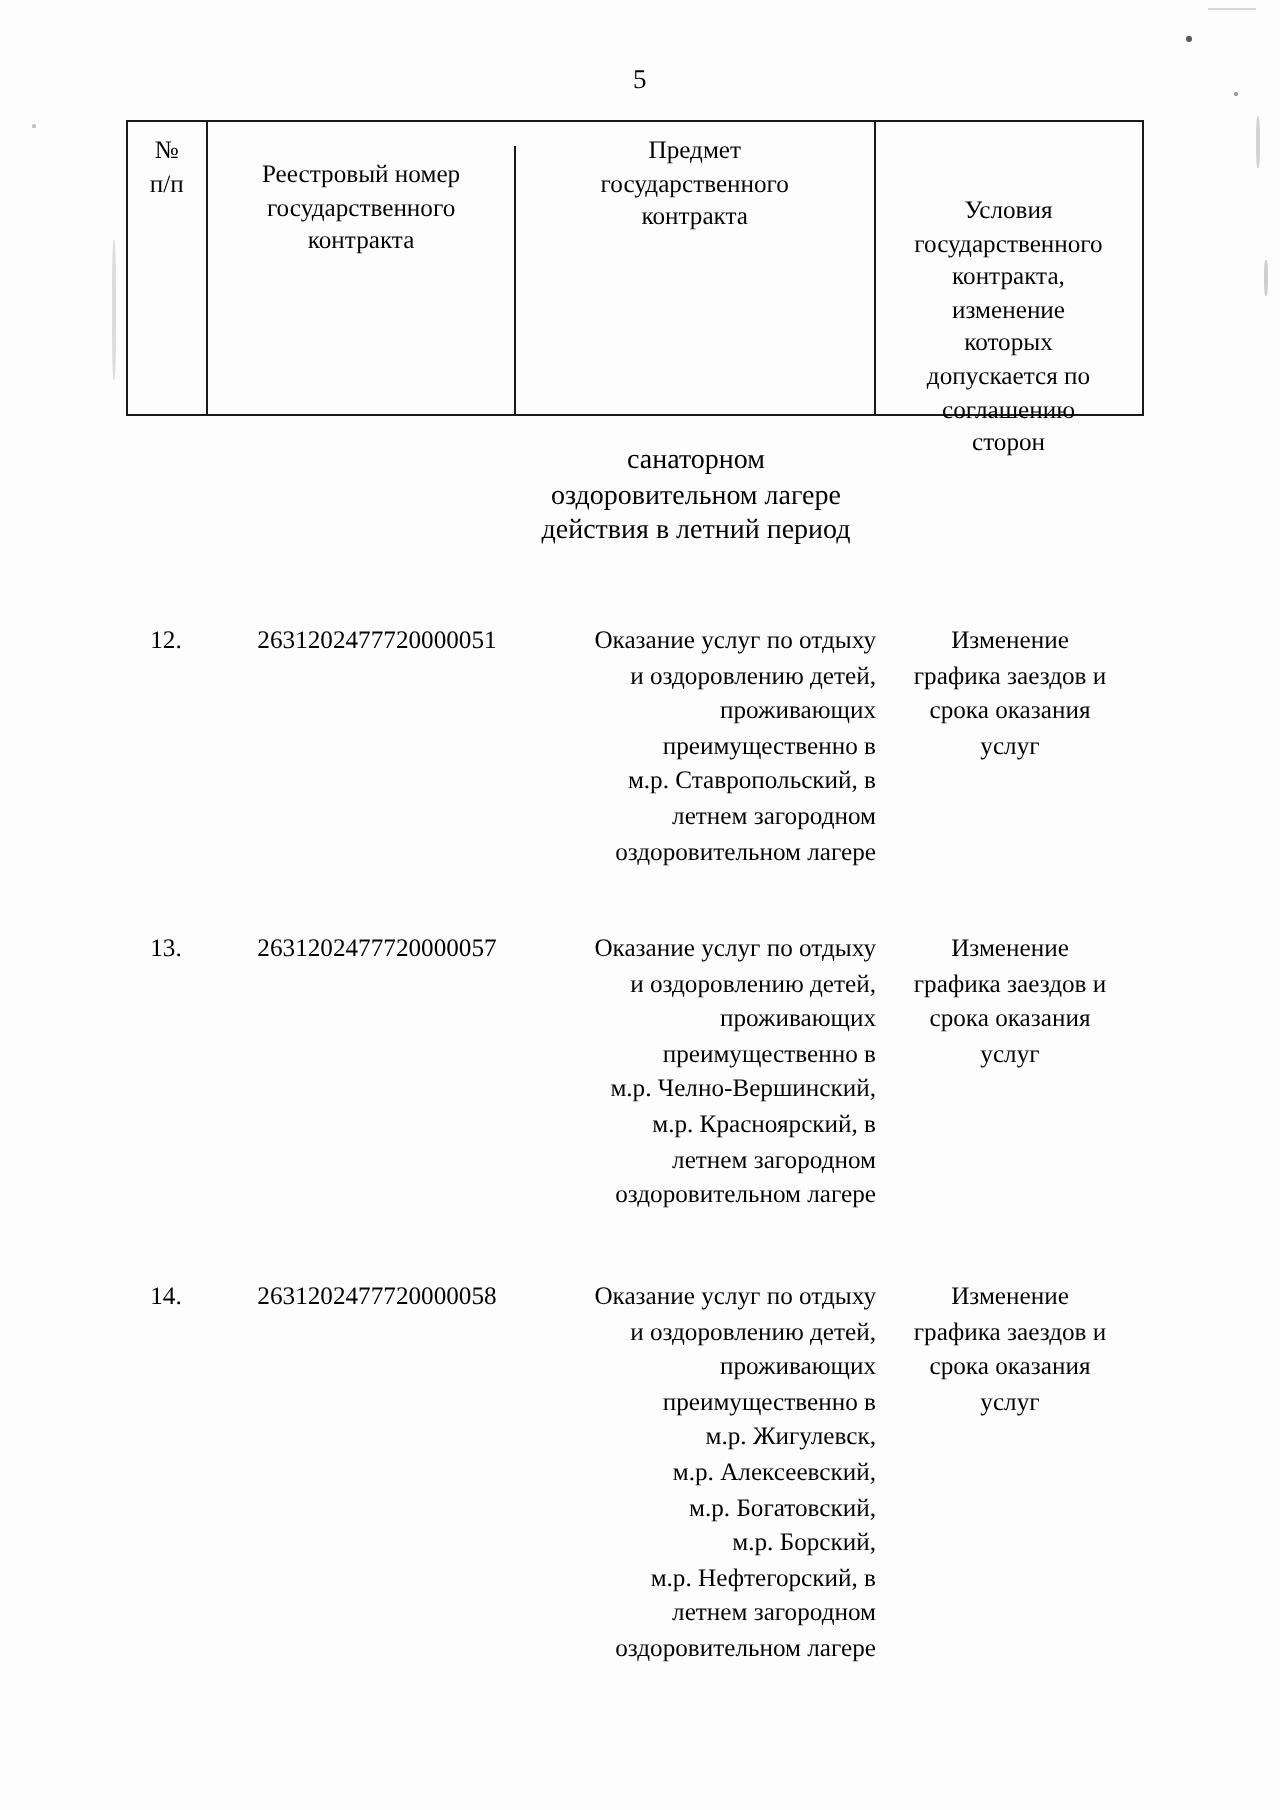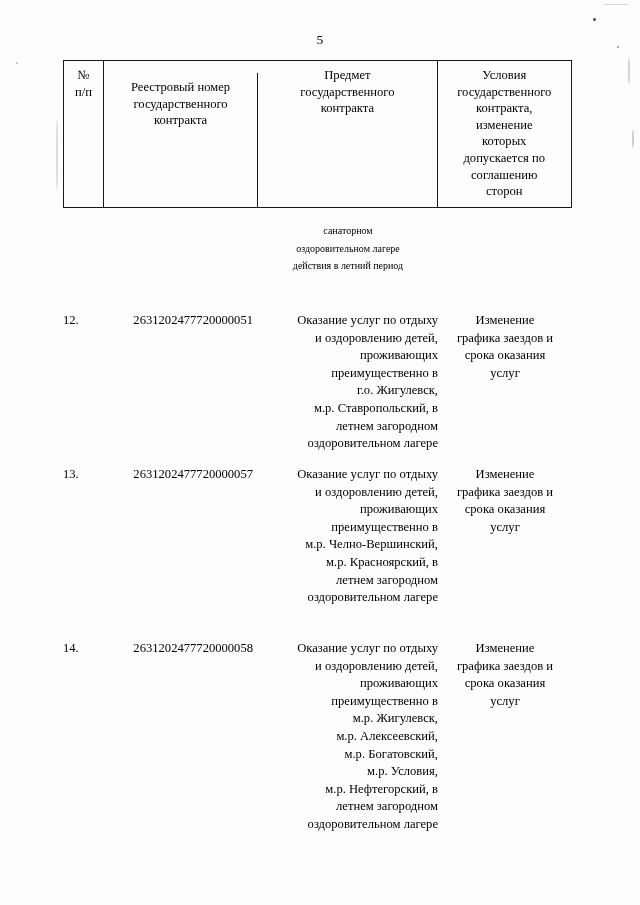--- a/index.html
+++ b/index.html
@@ -50,57 +50,57 @@
     padding-top: 6px;
     text-align: center;
     font-size: 12.6px;
     line-height: 16.6px;
     border-right: 1.3px solid #1a1a1a;
   }
   .hcell:last-child { border-right: none; }
   .hcell-num     { width: 40px; }
   .hcell-reg     { width: 155px; margin-top: 12px; }
   .hcell-subject { width: 180px; }
-  .hcell-cond    { width: 134px; }
+  .hcell-cond    { width: 134px; margin-top: 30px; }
 
   .hline { display: block; }
 
   
   .cont-block {
     position: absolute;
     left: 258px;
     top: 222px;
     width: 180px;
     text-align: center;
-    font-size: 10px;
+    font-size: 14px;
     line-height: 17.6px;
   }
 
   
   .row {
     position: absolute;
     left: 63px;
     width: 509px;
   }
   .cell {
     position: absolute;
     top: 0;
     box-sizing: border-box;
     font-size: 12.6px;
     line-height: 17.6px;
   }
   .cell-num {
     left: 0;
     width: 40px;
-    text-align: left;
+    text-align: center;
   }
   .cell-reg {
-    left: 35px;
+    left: 48px;
     width: 155px;
-    text-align: right;
+    text-align: center;
   }
   .cell-subject {
     left: 195px;
     width: 180px;
     text-align: right;
   }
   .cell-cond {
     left: 375px;
     width: 134px;
     text-align: center;
@@ -163,21 +163,20 @@
     </div>
 
   <div class="row" id="row-0" style="top:312px">
     <div class="cell cell-num">12.</div>
     <div class="cell cell-reg">2631202477720000051</div>
     <div class="cell cell-subject">
         <span class="line">Оказание услуг по отдыху</span>
         <span class="line">и оздоровлению детей,</span>
         <span class="line">проживающих</span>
         <span class="line">преимущественно в</span>
-        <span class="line">г.о. Жигулевск,</span>
         <span class="line">м.р. Ставропольский, в</span>
         <span class="line">летнем загородном</span>
         <span class="line">оздоровительном лагере</span>
       </div>
     <div class="cell cell-cond">
         <span class="line">Изменение</span>
         <span class="line">графика заездов и</span>
         <span class="line">срока оказания</span>
         <span class="line">услуг</span>
       </div>
@@ -208,21 +207,21 @@
     <div class="cell cell-num">14.</div>
     <div class="cell cell-reg">2631202477720000058</div>
     <div class="cell cell-subject">
         <span class="line">Оказание услуг по отдыху</span>
         <span class="line">и оздоровлению детей,</span>
         <span class="line">проживающих</span>
         <span class="line">преимущественно в</span>
         <span class="line">м.р. Жигулевск,</span>
         <span class="line">м.р. Алексеевский,</span>
         <span class="line">м.р. Богатовский,</span>
-        <span class="line">м.р. Условия,</span>
+        <span class="line">м.р. Борский,</span>
         <span class="line">м.р. Нефтегорский, в</span>
         <span class="line">летнем загородном</span>
         <span class="line">оздоровительном лагере</span>
       </div>
     <div class="cell cell-cond">
         <span class="line">Изменение</span>
         <span class="line">графика заездов и</span>
         <span class="line">срока оказания</span>
         <span class="line">услуг</span>
       </div>

